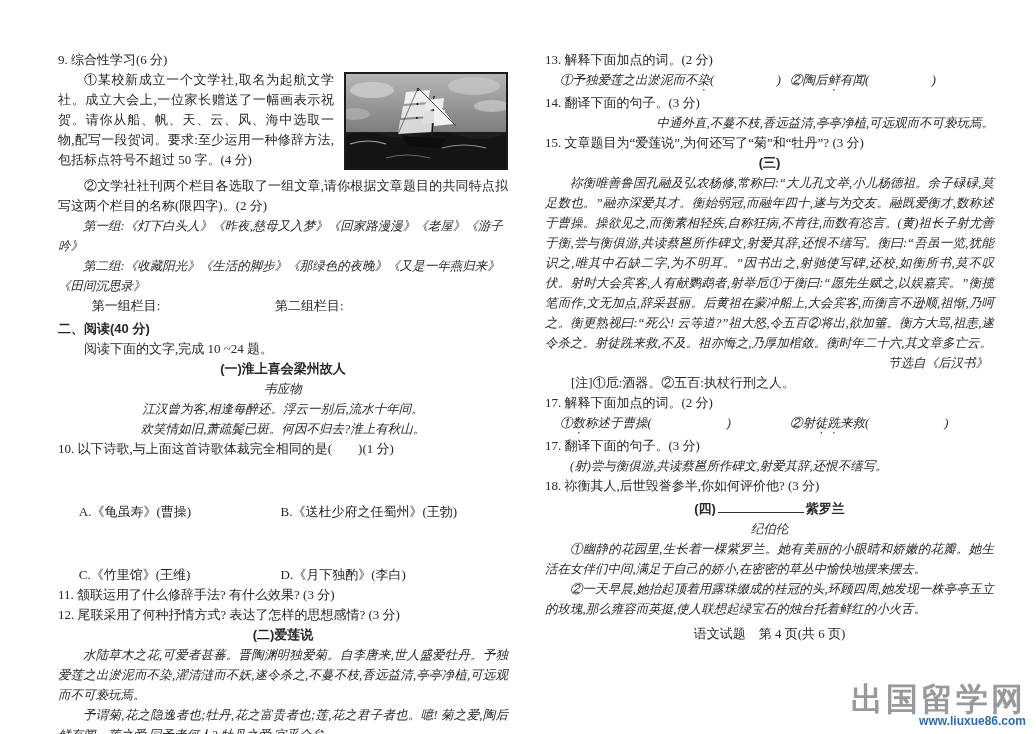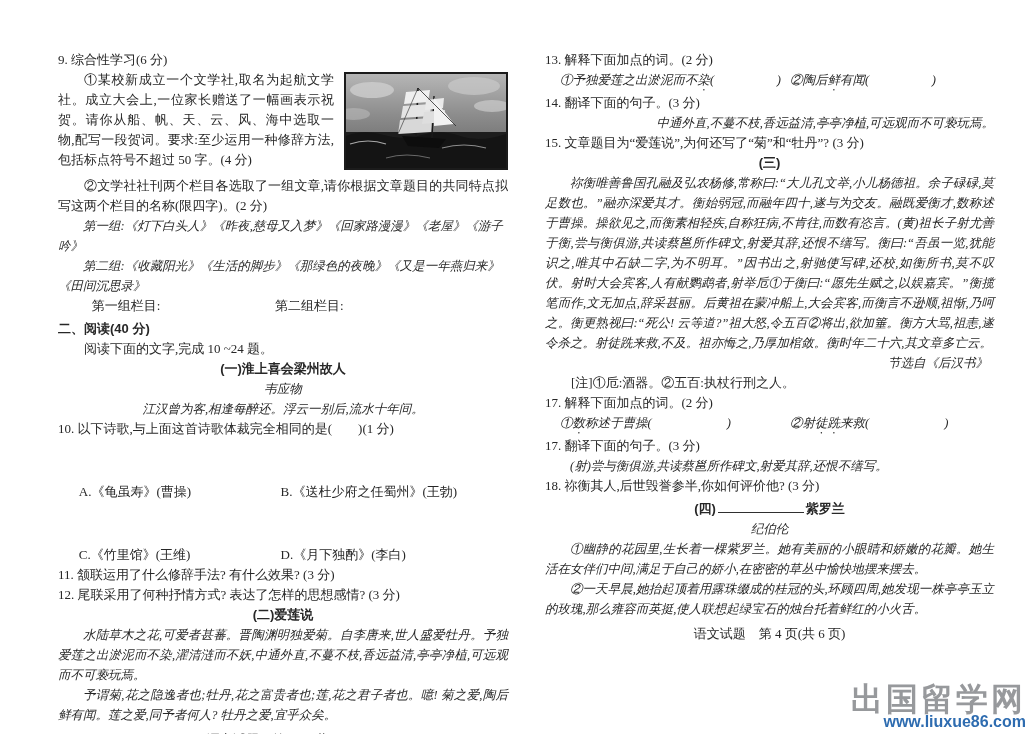--- a/index.html
+++ b/index.html
@@ -29,21 +29,21 @@
   .dot{
     text-emphasis:filled dot;text-emphasis-position:under right;
     -webkit-text-emphasis:filled dot;-webkit-text-emphasis-position:under;
   }
   .src{text-align:right;padding-right:6px;}
   .note{padding-left:2em;}
   .page-footer{text-align:center;margin-top:5px;}
   .blank-underline{display:inline-block;width:86px;height:0.95em;border-bottom:1px solid #2f2f2f;margin:0 2px;}
   .watermark{position:absolute;right:10px;bottom:4px;text-align:right;font-family:"Liberation Sans",sans-serif;}
   .wm-name{font-size:32px;font-weight:700;letter-spacing:3px;line-height:27px;}
-  .wm-url{font-size:16px;font-weight:700;line-height:17px;}
+  .wm-url{font-size:12px;font-weight:700;line-height:17px;}
 </style>
 </head>
 <body>
 
 <section class="page page-left">
   <div>9. 综合性学习(6 分)</div>
 
   <div class="q9-body">
     <div class="ship">
       <svg viewBox="0 0 160 94" xmlns="http://www.w3.org/2000/svg">
@@ -87,35 +87,36 @@
     <span>第一组栏目:</span>
     <span>第二组栏目:</span>
   </div>
 
   <div class="black mt">二、阅读(40 分)</div>
   <p class="indent">阅读下面的文字,完成 10 ~24 题。</p>
 
   <div class="center black">(一)淮上喜会梁州故人</div>
   <div class="center hand">韦应物</div>
   <div class="center hand">江汉曾为客,相逢每醉还。浮云一别后,流水十年间。</div>
+  <div class="center hand">欢笑情如旧,萧疏鬓已斑。何因不归去?淮上有秋山。</div>
 
   <div>10. 以下诗歌,与上面这首诗歌体裁完全相同的是(　　)(1 分)</div>
   <div class="opt-row">
     <span>A.《龟虽寿》(曹操)</span>
     <span>B.《送杜少府之任蜀州》(王勃)</span>
   </div>
   <div class="opt-row">
     <span>C.《竹里馆》(王维)</span>
     <span>D.《月下独酌》(李白)</span>
   </div>
   <div>11. 颔联运用了什么修辞手法? 有什么效果? (3 分)</div>
   <div>12. 尾联采用了何种抒情方式? 表达了怎样的思想感情? (3 分)</div>
 
   <div class="center black">(二)爱莲说</div>
-  <p class="hand indent just">水陆草木之花,可爱者甚蕃。晋陶渊明独爱菊。自李唐来,世人盛爱牡丹。予独爱莲之出淤泥而不染,濯清涟而不妖,中通外直,不蔓不枝,香远益清,亭亭净植,可远观而不可亵玩焉。</p>
+  <p class="hand indent just">水陆草木之花,可爱者甚蕃。晋陶渊明独爱菊。自李唐来,世人盛爱牡丹。予独爱莲之出淤泥而不染,濯清涟而不妖,遂令杀之,不蔓不枝,香远益清,亭亭净植,可远观而不可亵玩焉。</p>
   <p class="hand indent just">予谓菊,花之隐逸者也;牡丹,花之富贵者也;莲,花之君子者也。噫! 菊之爱,陶后鲜有闻。莲之爱,同予者何人? 牡丹之爱,宜乎众矣。</p>
 
   <div class="page-footer">语文试题　第 3 页(共 6 页)</div>
 </section>
 
 <section class="page page-right">
   <div>13. 解释下面加点的词。(2 分)</div>
   <div class="item-row hand">
     <span><span>①予独爱莲之出淤泥而不</span><span class="dot">染</span><span>(　　　　　)</span></span>
     <span><span>②陶后</span><span class="dot">鲜</span><span>有闻(　　　　　)</span></span>

